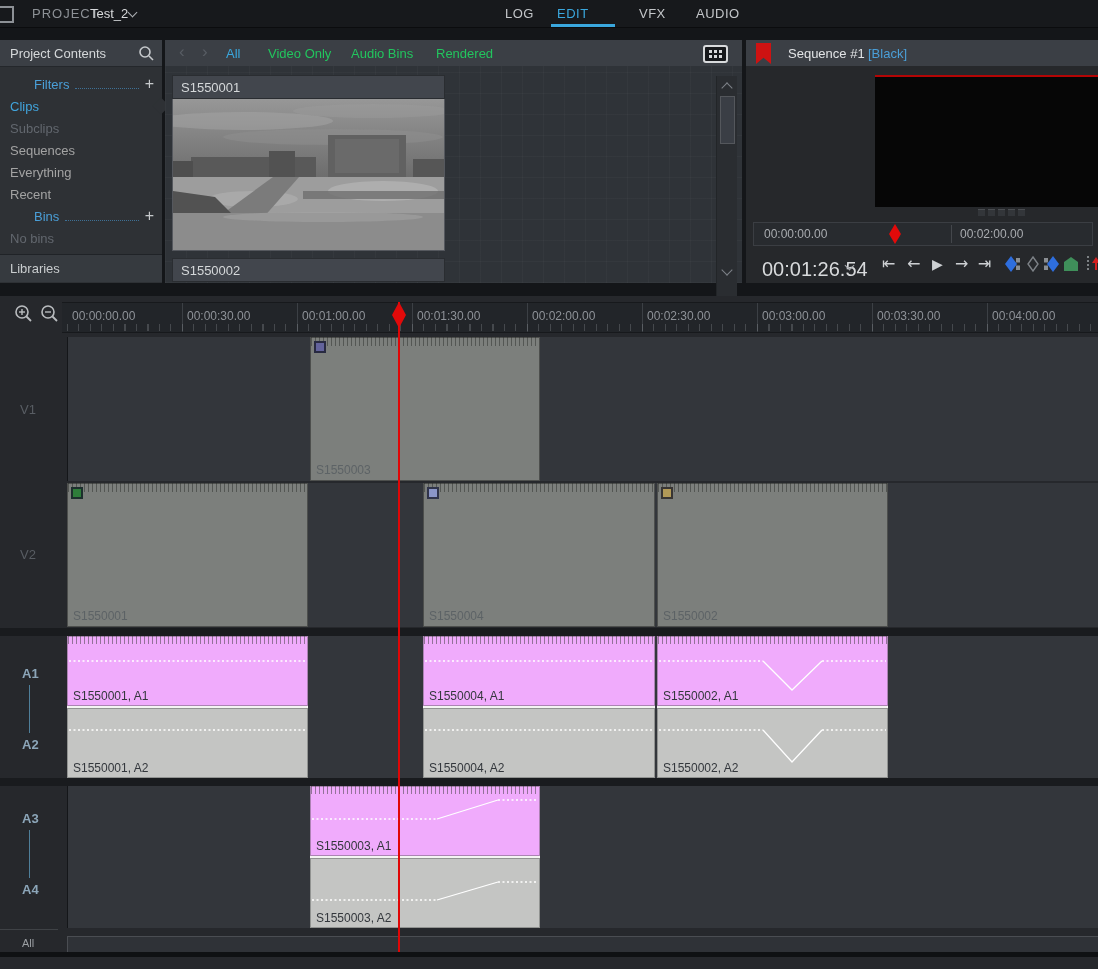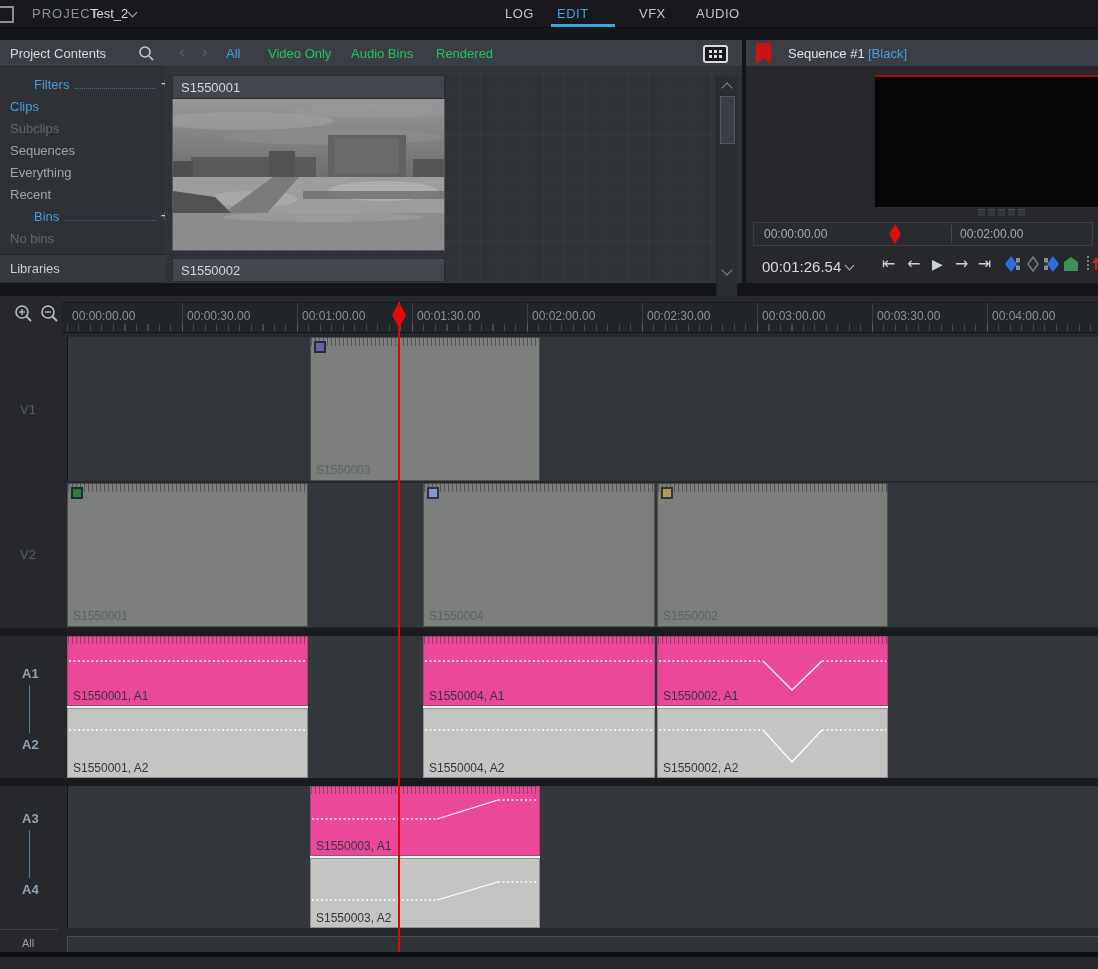--- a/index.html
+++ b/index.html
@@ -13,21 +13,21 @@
   #proj-label{position:absolute;left:32px;top:6px;font-size:13px;color:#8d9196;letter-spacing:1px;}
   #proj-name{position:absolute;left:90px;top:6px;font-size:13px;color:#d8dadc;}
   .chev{display:inline-block;width:6px;height:6px;border-right:1.5px solid #aeb1b5;border-bottom:1.5px solid #aeb1b5;transform:rotate(45deg);}
   #proj-chev{position:absolute;left:129px;top:9px;}
   .top-tab{position:absolute;top:6px;font-size:13px;color:#c3c6c9;letter-spacing:.5px;}
   .top-tab.active{color:#3aa7dd;}
   #tab-underline{position:absolute;left:551px;top:24px;width:64px;height:3px;background:#3aa7dd;}
   
   .panel-header{position:absolute;left:0;top:0;right:0;height:26px;background:#3b3f45;}
   
-  #sidebar{position:absolute;left:0;top:40px;width:162px;height:243px;background:#2e3135;padding-left:16px;}
+  #sidebar{position:absolute;left:0;top:40px;width:162px;height:243px;background:#2e3135;}
   #sidebar .panel-header{border-bottom:1px solid #24272b;}
   #sidebar-title{position:absolute;left:10px;top:6px;font-size:13px;color:#d5d8da;}
   .side-row{position:absolute;left:10px;right:8px;height:20px;display:flex;align-items:center;font-size:13px;}
   .leader{flex:1;border-bottom:1px dotted #3e7095;margin:0 6px;height:1px;align-self:center;margin-top:8px;}
   .plus{color:#c6c9cc;font-size:16px;line-height:14px;font-weight:400;}
   .grp{color:#4a9fd8;margin-left:24px;}
   .item-sel{color:#41a4dc;}
   .item{color:#a3a3a3;}
   .item-dim{color:#62676e;}
   #libraries-row{position:absolute;left:0;right:0;top:214px;height:27px;background:#363a3f;border-top:1px solid #202327;display:flex;align-items:center;}
@@ -57,21 +57,21 @@
     clip-path:polygon(0 0,100% 0,100% 100%,50% 70%,0 100%);}
   #seq-title{position:absolute;left:42px;top:6px;font-size:13px;color:#e2e4e6;}
   #seq-mode{position:absolute;left:122px;top:6px;font-size:13px;color:#4a9fd8;}
   #vframe{position:absolute;left:129px;top:35px;width:223px;height:130px;background:#060606;border-top:2px solid #b40505;}
   .grip{position:absolute;top:169px;width:7px;height:6px;background:#33363a;border-top:1px solid #4a4d51;}
   #tcbar{position:absolute;left:7px;top:182px;width:338px;height:22px;background:#282b2f;border:1px solid #3b3e43;}
   .tc-label{position:absolute;top:4px;font-size:12px;color:#a9acb0;}
   #tc-div{position:absolute;left:197px;top:2px;width:1px;height:18px;background:#44474c;}
   #tc-marker{position:absolute;left:135px;top:1px;width:12px;height:20px;background:#e20a0a;
     clip-path:polygon(50% 0,100% 50%,50% 100%,0 50%);}
-  #cur-tc{position:absolute;left:16px;top:218px;font-size:15px;color:#d8dadc;}
+  #cur-tc{position:absolute;left:16px;top:218px;font-size:20px;color:#d8dadc;}
   #tc-chev{position:absolute;left:100px;top:222px;}
   .tr-ic{position:absolute;top:214px;font-size:16px;color:#cdd0d3;font-family:"DejaVu Sans",sans-serif;}
   .mini-ic{position:absolute;top:216px;width:18px;height:16px;}
   #green-ic{position:absolute;left:318px;top:217px;width:14px;height:14px;background:#3f8f5a;
     clip-path:polygon(50% 0,100% 36%,100% 100%,0 100%,0 36%);}
   
   #timeline{position:absolute;left:0;top:296px;width:1098px;height:673px;background:#26282c;}
   #ruler{position:absolute;left:62px;top:6px;width:1036px;height:29px;background:#222529;border-top:1px solid #17191c;border-bottom:1px solid #17191c;}
   #ruler::after{content:"";position:absolute;left:5px;right:0;bottom:1px;height:7px;
     background:repeating-linear-gradient(90deg,rgba(195,200,205,.22) 0 1px,transparent 1px 11.5px);}
@@ -84,21 +84,21 @@
   .gut-a{color:#8ca6b9;font-weight:bold;}
   .linkline{position:absolute;left:29px;width:1px;background:#4f7f9a;}
   
   .vclip{position:absolute;height:144px;background:#7c7f7c;box-shadow:inset 0 0 0 1px rgba(38,40,38,.55);}
   .vclip::before{content:"";position:absolute;left:1px;right:1px;top:0;height:9px;
     background:repeating-linear-gradient(90deg,rgba(35,38,35,.45) 0 1px,transparent 1px 4px);}
   .vtag{position:absolute;left:4px;top:4px;width:8px;height:8px;border:2px solid rgba(25,28,42,.8);}
   .vname{position:absolute;left:6px;bottom:4px;font-size:12px;color:#5d6366;}
   
   .aclip{position:absolute;height:142px;}
-  .ahalf{position:relative;height:70px;background:#ec4899;box-shadow:inset 0 0 0 1px rgba(70,72,70,.4);}
+  .ahalf{position:relative;height:70px;background:#f0abfc;box-shadow:inset 0 0 0 1px rgba(70,72,70,.4);}
   .ahalf.h1{border-bottom:2px solid #f4f4f2;}
   .ahalf.h1::before{content:"";position:absolute;left:1px;right:1px;top:0;height:8px;
     background:repeating-linear-gradient(90deg,rgba(55,58,55,.5) 0 1px,transparent 1px 4px);}
   .ahalf.h2{background:#c4c5c3;}
   .wave{position:absolute;left:0;top:0;width:100%;height:70px;}
   .alabel{position:absolute;left:6px;bottom:3px;font-size:12px;color:#33373c;}
   
   #allrow{position:absolute;left:67px;top:640px;width:1030px;height:15px;background:#2f3237;border:1px solid #4a4d52;}
   #gut-divider{position:absolute;left:0;top:633px;width:58px;height:1px;background:#3f4246;}
   #band-dark-bottom{position:absolute;left:0;top:656px;width:1098px;height:5px;background:#0f1113;}

